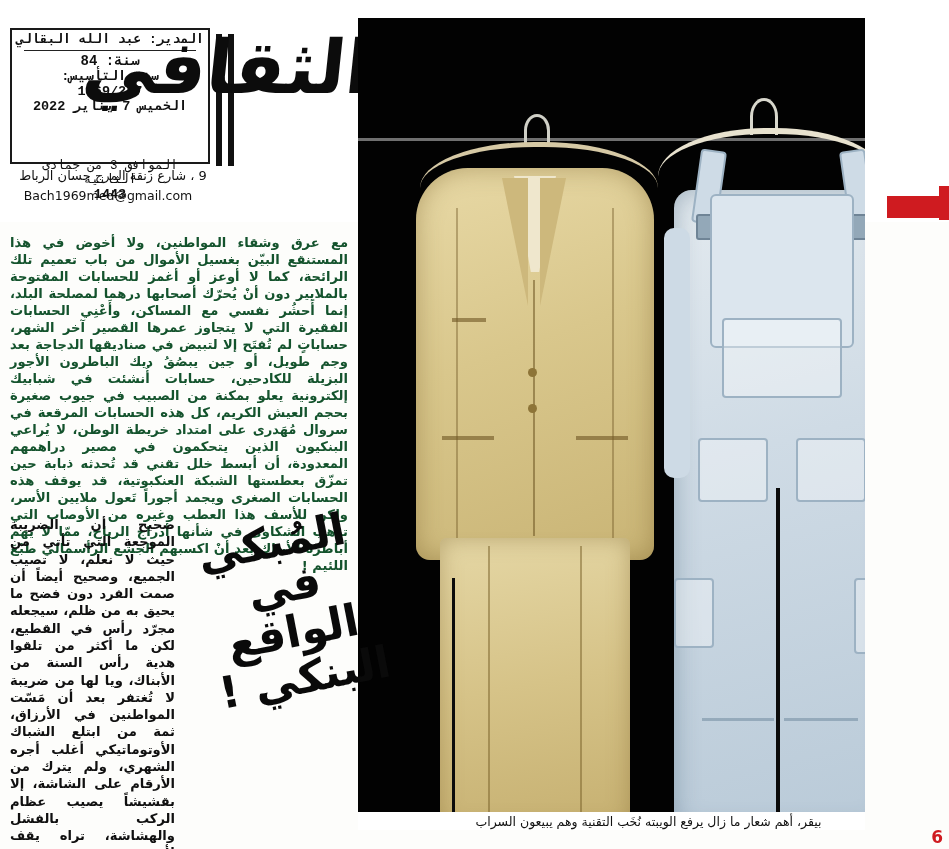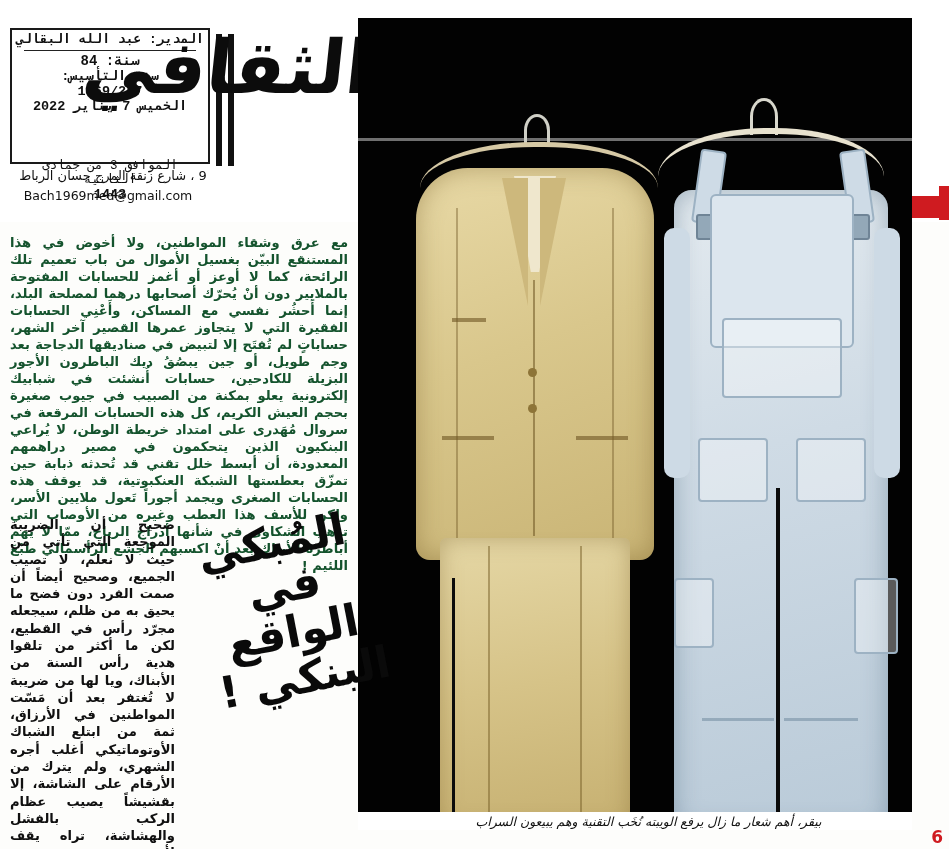--- a/index.html
+++ b/index.html
@@ -137,25 +137,24 @@
     right: 0; top: 186px;
     width: 10px;
     height: 34px;
     background: #cf1b20;
   }
 
   
   #photo {
     position: absolute;
     left: 358px; top: 18px;
-    width: 554px;
+    width: 507px;
     height: 812px;
     background: #020202;
     overflow: hidden;
-    font-style: italic;
   }
   #photo .rail {
     position: absolute;
     left: 0; top: 120px;
     width: 581px; height: 3px;
     background: #6f6f6f;
   }
   #photo .hook-a {
     position: absolute;
     left: 166px; top: 96px;

